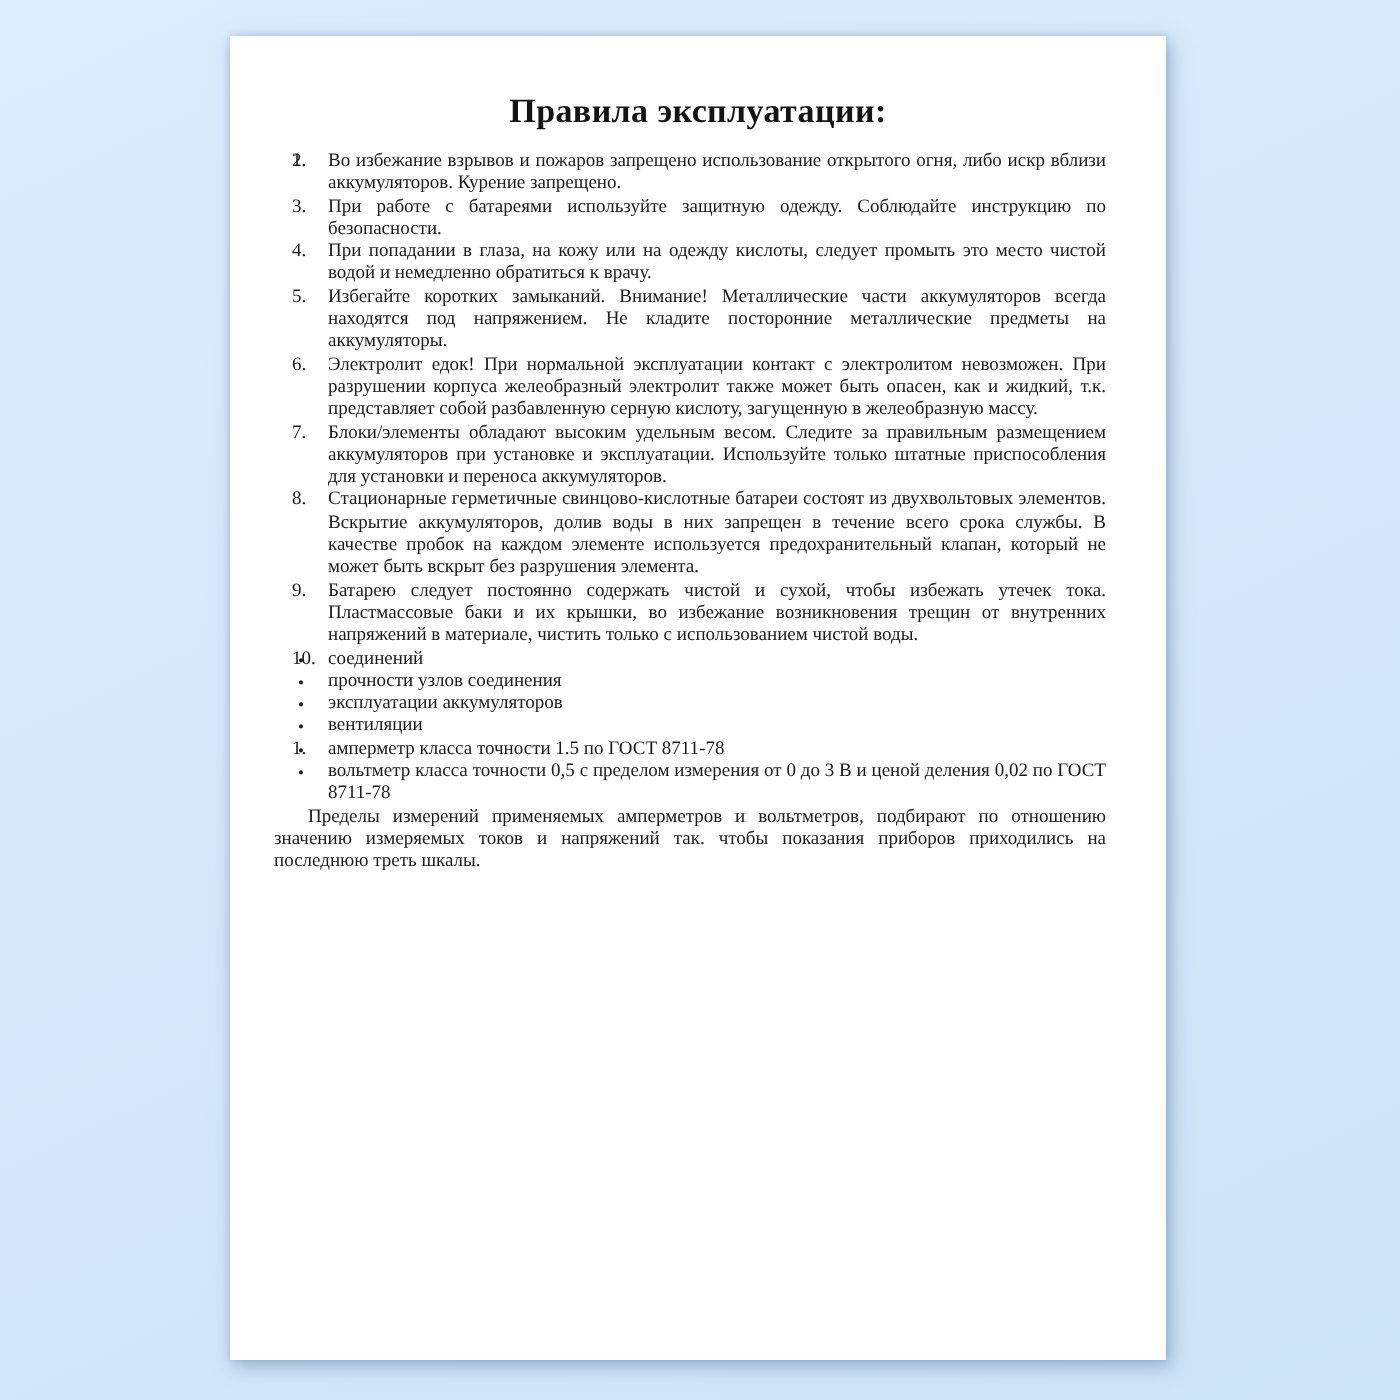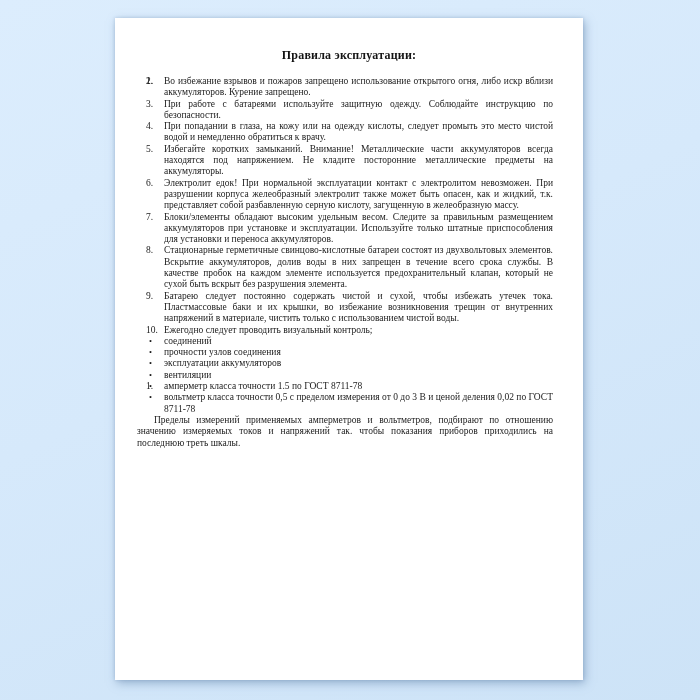--- a/index.html
+++ b/index.html
@@ -18,21 +18,21 @@
     left: 115px;
     top: 18px;
     width: 468px;
     height: 662px;
     background: #ffffff;
     box-shadow: 2px 3px 9px rgba(98, 132, 172, 0.55), 0 0 3px rgba(98, 132, 172, 0.30);
     box-sizing: border-box;
   }
   .title {
     margin: 29px 0 0 0;
-    font-size: 12px;
+    font-size: 17px;
     line-height: 17px;
     font-weight: bold;
     text-align: center;
     color: #141414;
     letter-spacing: 0.2px;
   }
   .content {
     margin: 12px 30px 0 22px;
     font-size: 9.5px;
     line-height: 11.3px;
@@ -88,29 +88,28 @@
     <div class="li">
       <span class="marker">6.</span>
       <span class="text">Электролит едок! При нормальной эксплуатации контакт с электролитом невозможен. При разрушении корпуса желеобразный электролит также может быть опасен, как и жидкий, т.к. представляет собой разбавленную серную кислоту, загущенную в желеобразную массу.</span>
     </div>
     <div class="li">
       <span class="marker">7.</span>
       <span class="text">Блоки/элементы обладают высоким удельным весом. Следите за правильным размещением аккумуляторов при установке и эксплуатации. Используйте только штатные приспособления для установки и переноса аккумуляторов.</span>
     </div>
     <div class="li">
       <span class="marker">8.</span>
-      <span class="text">Стационарные герметичные свинцово-кислотные батареи состоят из двухвольтовых элементов. Вскрытие аккумуляторов, долив воды в них запрещен в течение всего срока службы. В качестве пробок на каждом элементе используется предохранительный клапан, который не сухой быть вскрыт без разрушения элемента.</span>
+      <span class="text">Стационарные герметичные свинцово-кислотные батареи состоят из двухвольтовых элементов. Вскрытие аккумуляторов, долив воды в них запрещен в течение всего срока службы. В качестве пробок на каждом элементе используется предохранительный клапан, который не может быть вскрыт без разрушения элемента.</span>
     </div>
     <div class="li">
       <span class="marker">9.</span>
       <span class="text">Батарею следует постоянно содержать чистой и сухой, чтобы избежать утечек тока. Пластмассовые баки и их крышки, во избежание возникновения трещин от внутренних напряжений в материале, чистить только с использованием чистой воды.</span>
     </div>
     <div class="li">
       <span class="marker">10.</span>
-      <span class="text">Ежегодно следует проводить визуальный контроль;</span>
     </div>
     <div class="li bullet">
       <span class="marker">•</span>
       <span class="text">соединений</span>
     </div>
     <div class="li bullet">
       <span class="marker">•</span>
       <span class="text">прочности узлов соединения</span>
     </div>
     <div class="li bullet">

